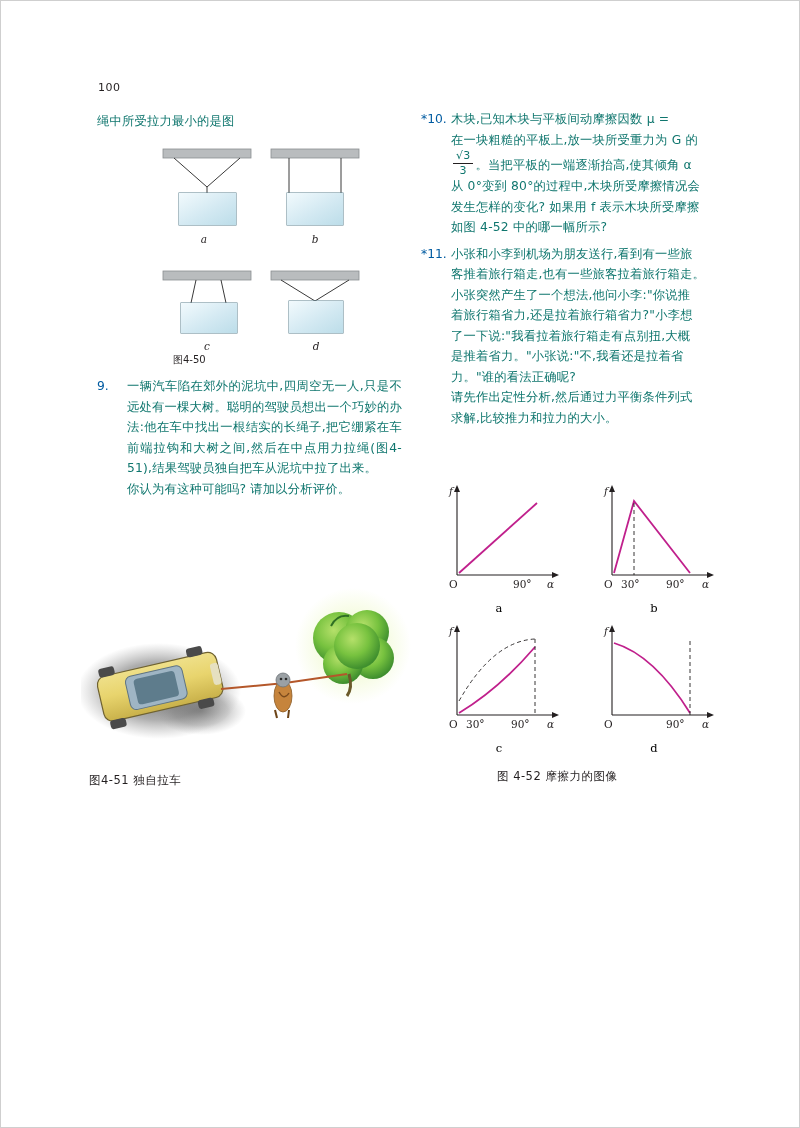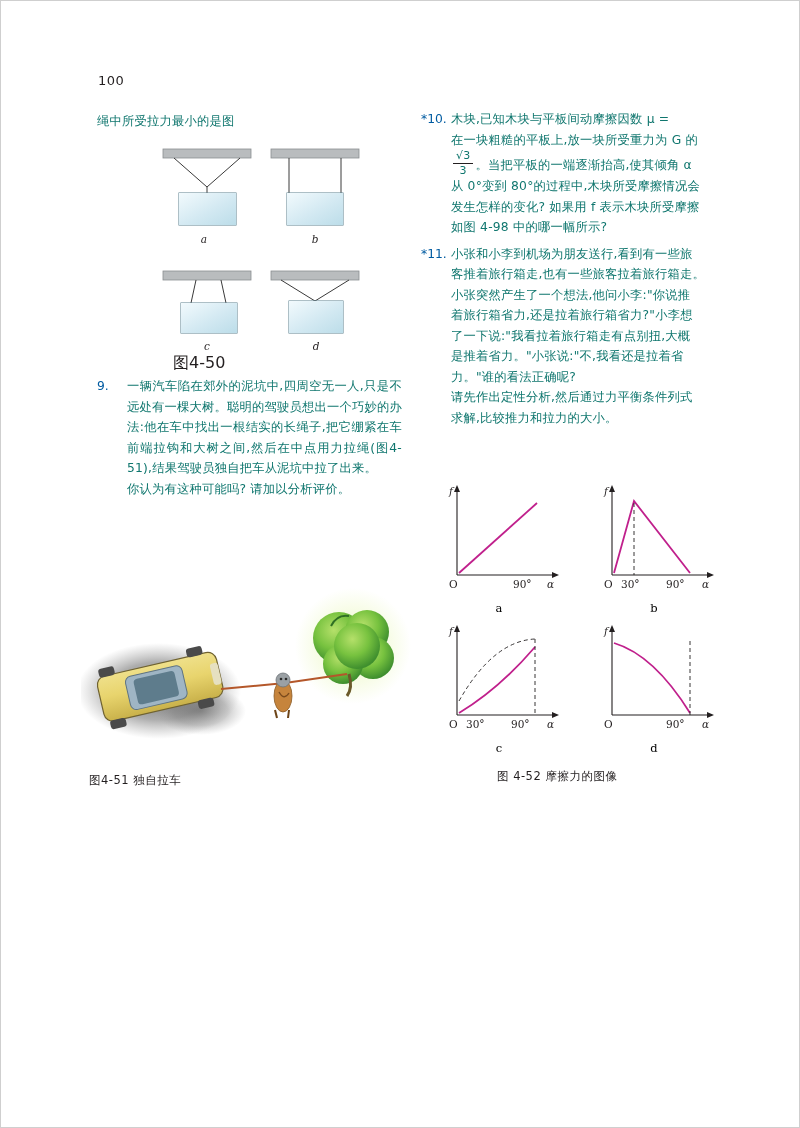--- a/index.html
+++ b/index.html
@@ -18,22 +18,22 @@
   .page {
     position: absolute;
     left: 0; top: 0;
     width: 800px; height: 1128px;
     border: 1px solid #cfcfcf;
     box-sizing: border-box;
   }
   .page-number {
     position: absolute;
     left: 97px;
-    top: 72px;
-    font-size: 13px;
+    top: 80px;
+    font-size: 11px;
     color: #231f20;
     letter-spacing: 0.5px;
   }
 
   
   .col-left {
     position: absolute;
     left: 96px;
     top: 110px;
     width: 300px;
@@ -88,21 +88,21 @@
   
   .fig450 {
     position: absolute;
     left: 140px;
     top: 130px;
     width: 240px;
     height: 225px;
   }
   .fig-caption {
     position: absolute;
-    font-size: 16px;
+    font-size: 10px;
     color: #231f20;
   }
 
   
   .fig451 {
     position: absolute;
     left: 80px;
     top: 585px;
     width: 330px;
     height: 190px;
@@ -282,21 +282,21 @@
         <span class="indent-line">木块,已知木块与平板间动摩擦因数 μ =</span>
         <span class="indent-line">在一块粗糙的平板上,放一块所受重力为 G 的</span>
         <span class="indent-line">
           <span class="frac">
             <span class="num">√3</span>
             <span class="den">3</span>
           </span><span>。当把平板的一端逐渐抬高,使其倾角 α</span>
         </span>
         <span class="indent-line">从 0°变到 80°的过程中,木块所受摩擦情况会</span>
         <span class="indent-line">发生怎样的变化? 如果用 f 表示木块所受摩擦</span>
-        <span class="indent-line">如图 4-98 中的哪一幅所示?</span>
+        <span class="indent-line">如图 4-52 中的哪一幅所示?</span>
       </div>
     </div>
 
     <div class="q-item">
       <span class="q-num">*11.</span>
       <div class="body-text">
         <span class="indent-line">小张和小李到机场为朋友送行,看到有一些旅</span>
         <span class="indent-line">客推着旅行箱走,也有一些旅客拉着旅行箱走。</span>
         <span class="indent-line">小张突然产生了一个想法,他问小李:"你说推</span>
         <span class="indent-line">着旅行箱省力,还是拉着旅行箱省力?"小李想</span>

